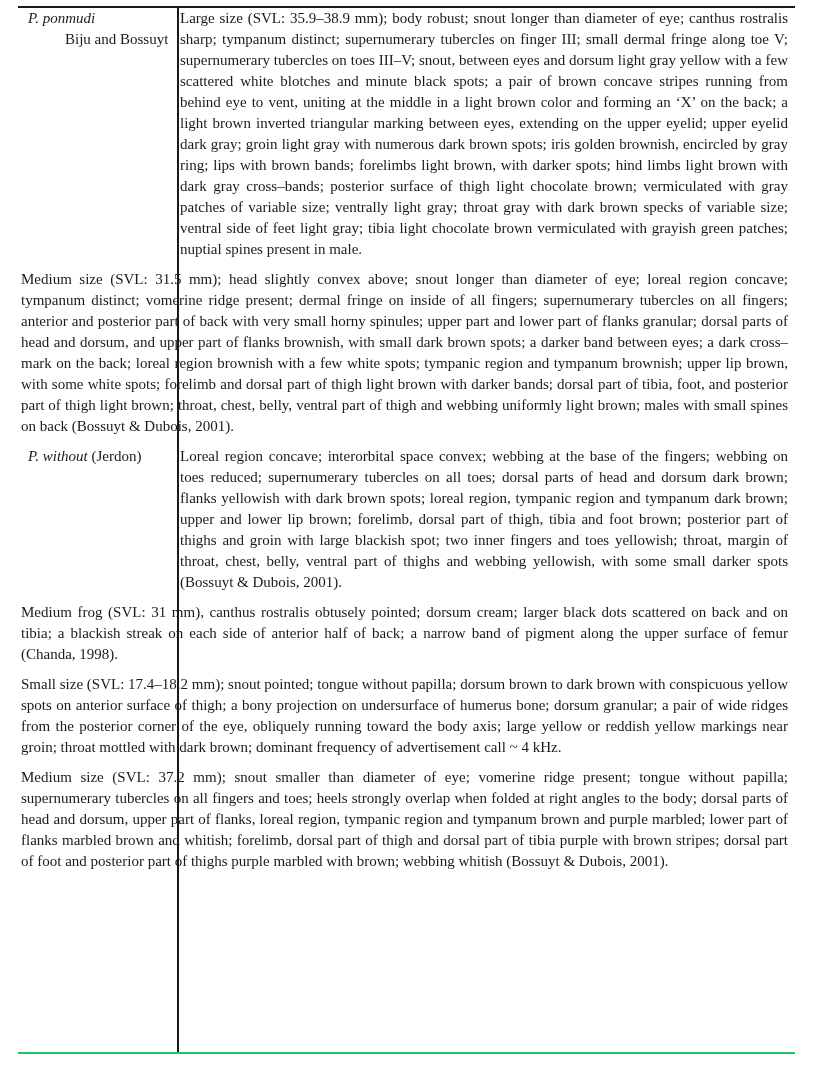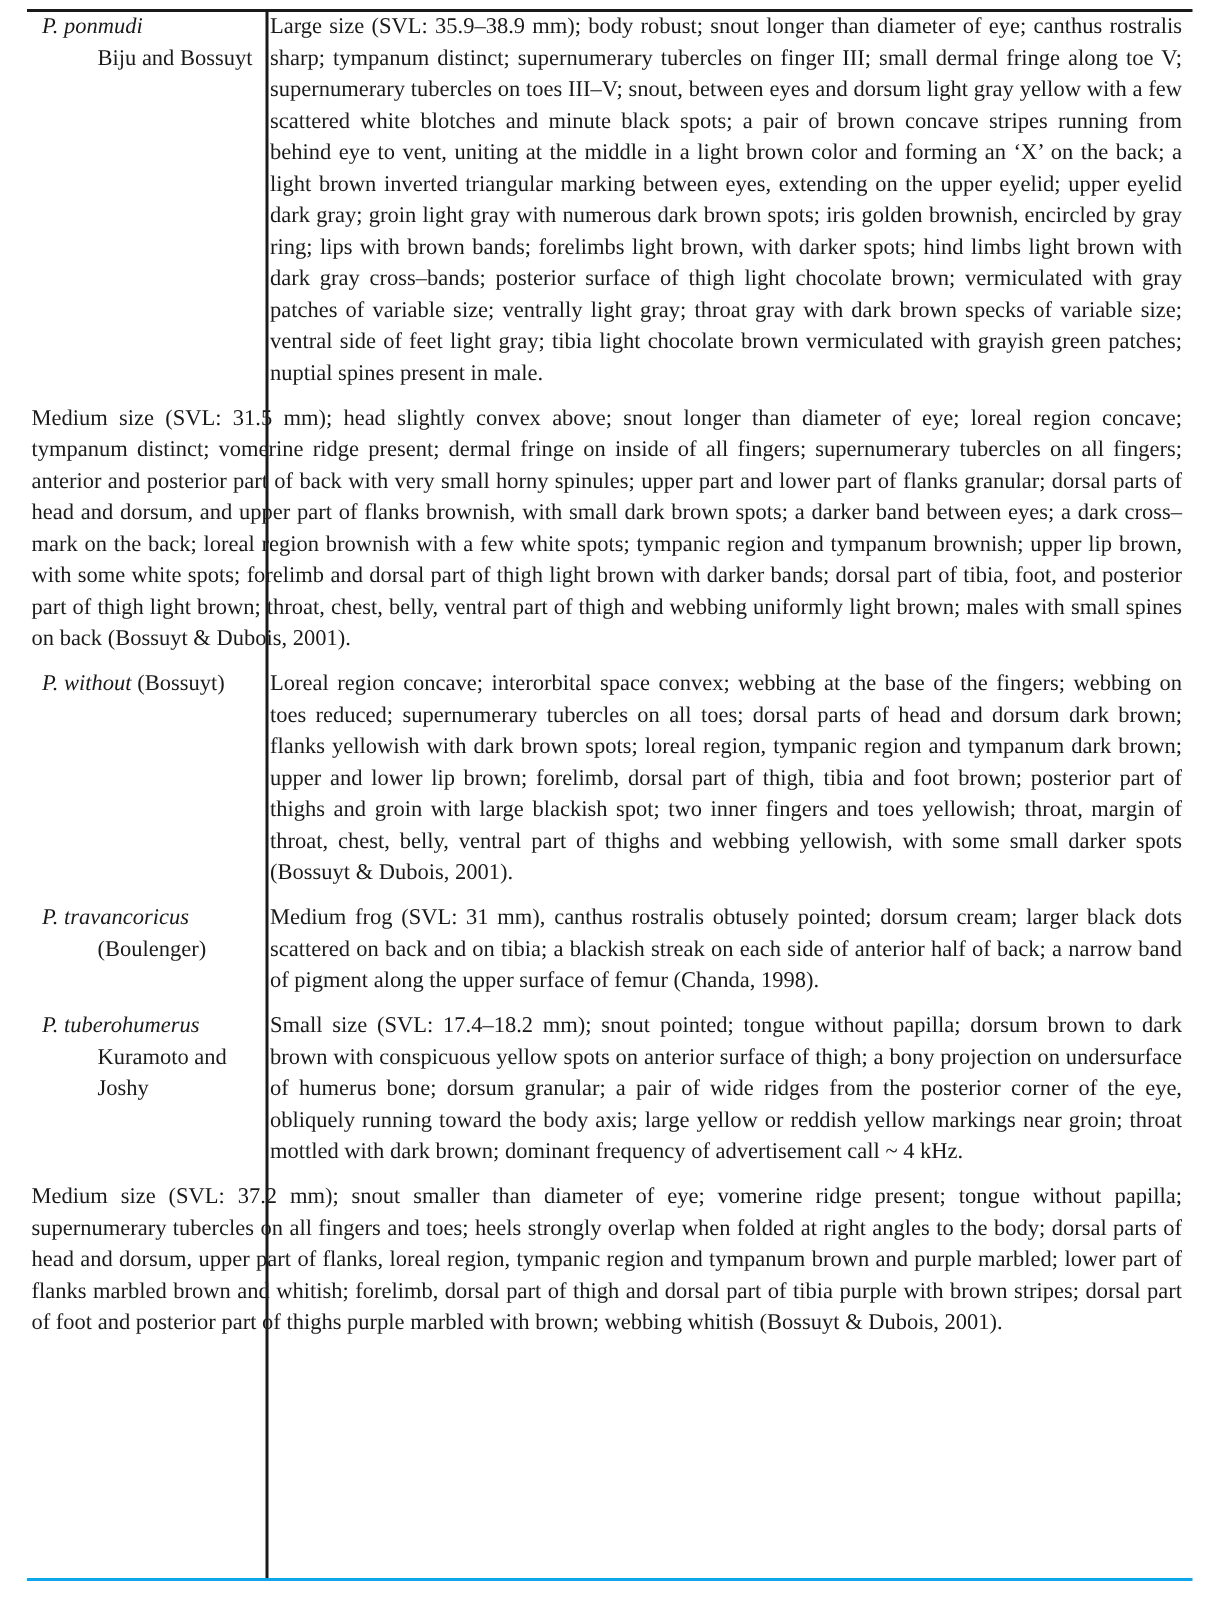--- a/index.html
+++ b/index.html
@@ -15,21 +15,21 @@
     font-family: "Liberation Serif", "DejaVu Serif", serif;
     color: #1a1a1a;
   }
   .table-frame {
     position: absolute;
     left: 18px;
     top: 6px;
     width: 777px;
     height: 1048px;
     border-top: 2px solid #1a1a1a;
-    border-bottom: 2px solid #0ea5e9;
+    border-bottom: 2px solid #22c55e;
     overflow: hidden;
     box-sizing: border-box;
   }
   .vrule {
     position: absolute;
     left: 159px;
     top: 0;
     bottom: 0;
     width: 1.5px;
     background: #1a1a1a;
@@ -80,38 +80,30 @@
     <div class="cell-desc">Large size (SVL: 35.9–38.9 mm); body robust; snout longer than diameter of eye; canthus rostralis sharp; tympanum distinct; supernumerary tubercles on finger III; small dermal fringe along toe V; supernumerary tubercles on toes III–V; snout, between eyes and dorsum light gray yellow with a few scattered white blotches and minute black spots; a pair of brown concave stripes running from behind eye to vent, uniting at the middle in a light brown color and forming an ‘X’ on the back; a light brown inverted triangular marking between eyes, extending on the upper eyelid; upper eyelid dark gray; groin light gray with numerous dark brown spots; iris golden brownish, encircled by gray ring; lips with brown bands; forelimbs light brown, with darker spots; hind limbs light brown with dark gray cross–bands; posterior surface of thigh light chocolate brown; vermiculated with gray patches of variable size; ventrally light gray; throat gray with dark brown specks of variable size; ventral side of feet light gray; tibia light chocolate brown vermiculated with grayish green patches; nuptial spines present in male.</div>
   </div>
 
   <div class="row">
     <div class="cell-desc">Medium size (SVL: 31.5 mm); head slightly convex above; snout longer than diameter of eye; loreal region concave; tympanum distinct; vomerine ridge present; dermal fringe on inside of all fingers; supernumerary tubercles on all fingers; anterior and posterior part of back with very small horny spinules; upper part and lower part of flanks granular; dorsal parts of head and dorsum, and upper part of flanks brownish, with small dark brown spots; a darker band between eyes; a dark cross–mark on the back; loreal region brownish with a few white spots; tympanic region and tympanum brownish; upper lip brown, with some white spots; forelimb and dorsal part of thigh light brown with darker bands; dorsal part of tibia, foot, and posterior part of thigh light brown; throat, chest, belly, ventral part of thigh and webbing uniformly light brown; males with small spines on back (Bossuyt &amp; Dubois, 2001).</div>
   </div>
 
   <div class="row">
     <div class="cell-name">
       <span class="species">P. without</span>
-      <span class="authority">(Bossuyt)</span>
+      <span class="authority">(Jerdon)</span>
     </div>
     <div class="cell-desc">Loreal region concave; interorbital space convex; webbing at the base of the fingers; webbing on toes reduced; supernumerary tubercles on all toes; dorsal parts of head and dorsum dark brown; flanks yellowish with dark brown spots; loreal region, tympanic region and tympanum dark brown; upper and lower lip brown; forelimb, dorsal part of thigh, tibia and foot brown; posterior part of thighs and groin with large blackish spot; two inner fingers and toes yellowish; throat, margin of throat, chest, belly, ventral part of thighs and webbing yellowish, with some small darker spots (Bossuyt &amp; Dubois, 2001).</div>
   </div>
 
   <div class="row">
-    <div class="cell-name">
-      <span class="species">P. travancoricus</span>
-      <span class="authority block">(Boulenger)</span>
-    </div>
     <div class="cell-desc">Medium frog (SVL: 31 mm), canthus rostralis obtusely pointed; dorsum cream; larger black dots scattered on back and on tibia; a blackish streak on each side of anterior half of back; a narrow band of pigment along the upper surface of femur (Chanda, 1998).</div>
   </div>
 
   <div class="row">
-    <div class="cell-name">
-      <span class="species">P. tuberohumerus</span>
-      <span class="authority block">Kuramoto and Joshy</span>
-    </div>
     <div class="cell-desc">Small size (SVL: 17.4–18.2 mm); snout pointed; tongue without papilla; dorsum brown to dark brown with conspicuous yellow spots on anterior surface of thigh; a bony projection on undersurface of humerus bone; dorsum granular; a pair of wide ridges from the posterior corner of the eye, obliquely running toward the body axis; large yellow or reddish yellow markings near groin; throat mottled with dark brown; dominant frequency of advertisement call ~ 4 kHz.</div>
   </div>
 
   <div class="row">
     <div class="cell-desc">Medium size (SVL: 37.2 mm); snout smaller than diameter of eye; vomerine ridge present; tongue without papilla; supernumerary tubercles on all fingers and toes; heels strongly overlap when folded at right angles to the body; dorsal parts of head and dorsum, upper part of flanks, loreal region, tympanic region and tympanum brown and purple marbled; lower part of flanks marbled brown and whitish; forelimb, dorsal part of thigh and dorsal part of tibia purple with brown stripes; dorsal part of foot and posterior part of thighs purple marbled with brown; webbing whitish (Bossuyt &amp; Dubois, 2001).</div>
   </div>
 
 </div>
 
 </body></html>

